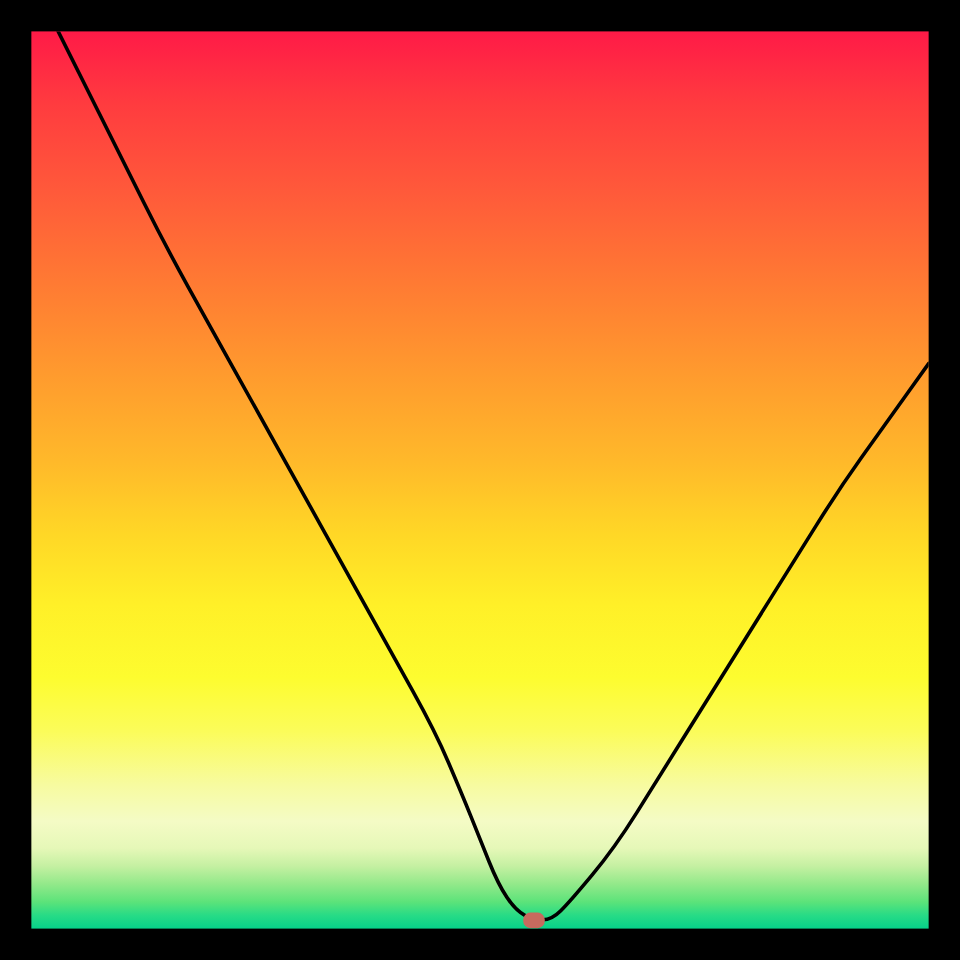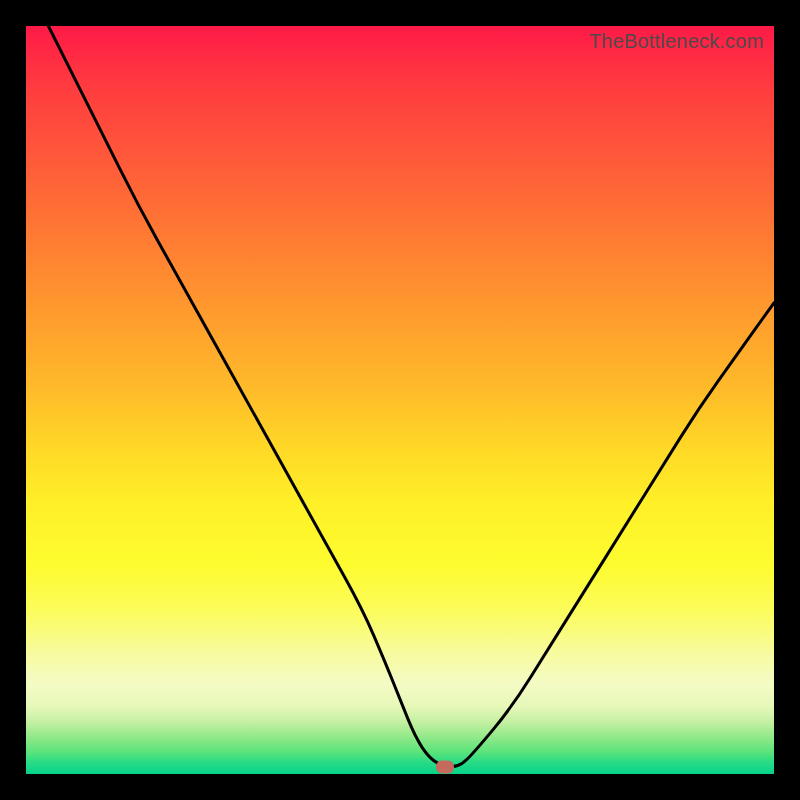--- a/index.html
+++ b/index.html
@@ -71,19 +71,18 @@
     background: #c76a5e;
     transform: translate(-50%, -50%);
   }
 </style>
 </head>
 <body>
 
 <div class="outer">
   <div class="plot-area">
     <div class="gradient"></div>
-    <div class="watermark">TheBottleneck.com</div>
     <svg class="curve" viewBox="0 0 748 748" preserveAspectRatio="none">
       <path id="curve-path" fill="none" stroke="#000" stroke-width="3" stroke-linejoin="round" stroke-linecap="round" d="M 22.4 0.0 Q 37.4 29.9 56.1 67.3 Q 74.8 104.7 93.5 142.1 Q 112.2 179.5 130.9 213.2 Q 149.6 246.8 168.3 280.5 Q 187.0 314.2 205.7 347.8 Q 224.4 381.5 243.1 415.1 Q 261.8 448.8 280.5 482.5 Q 299.2 516.1 317.9 549.8 Q 336.6 583.4 347.8 609.6 Q 359.0 635.8 366.5 654.5 Q 374.0 673.2 381.5 691.9 Q 389.0 710.6 396.4 721.8 Q 403.9 733.0 411.4 736.8 Q 418.9 740.5 426.4 740.5 Q 433.8 740.5 441.3 733.0 Q 448.8 725.6 467.5 703.1 Q 486.2 680.7 504.9 650.8 Q 523.6 620.8 542.3 590.9 Q 561.0 561.0 579.7 531.1 Q 598.4 501.2 617.1 471.2 Q 635.8 441.3 654.5 411.4 Q 673.2 381.5 691.9 355.3 Q 710.6 329.1 729.3 302.9 T 748.0 276.8"></path>
     </svg>
     <div class="marker" id="marker" style="left: 418.88px; top: 740.52px; background: rgb(199, 106, 94);"></div>
   </div>
 </div>
 
 </body></html>

